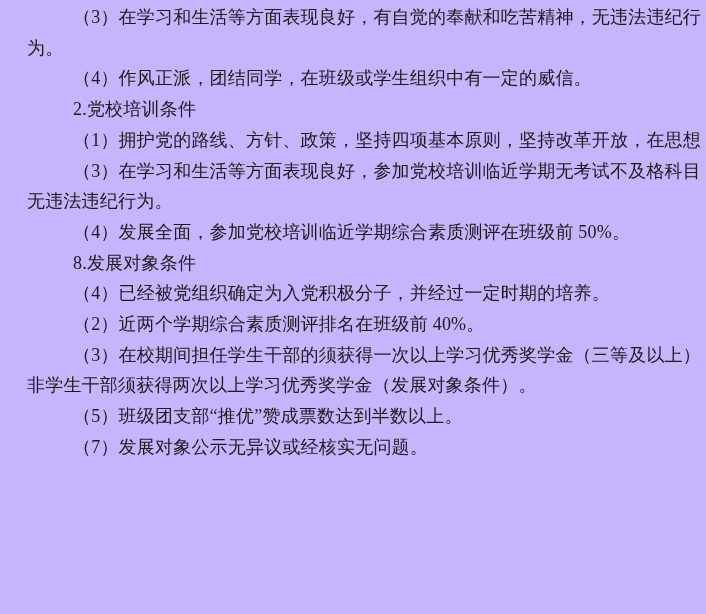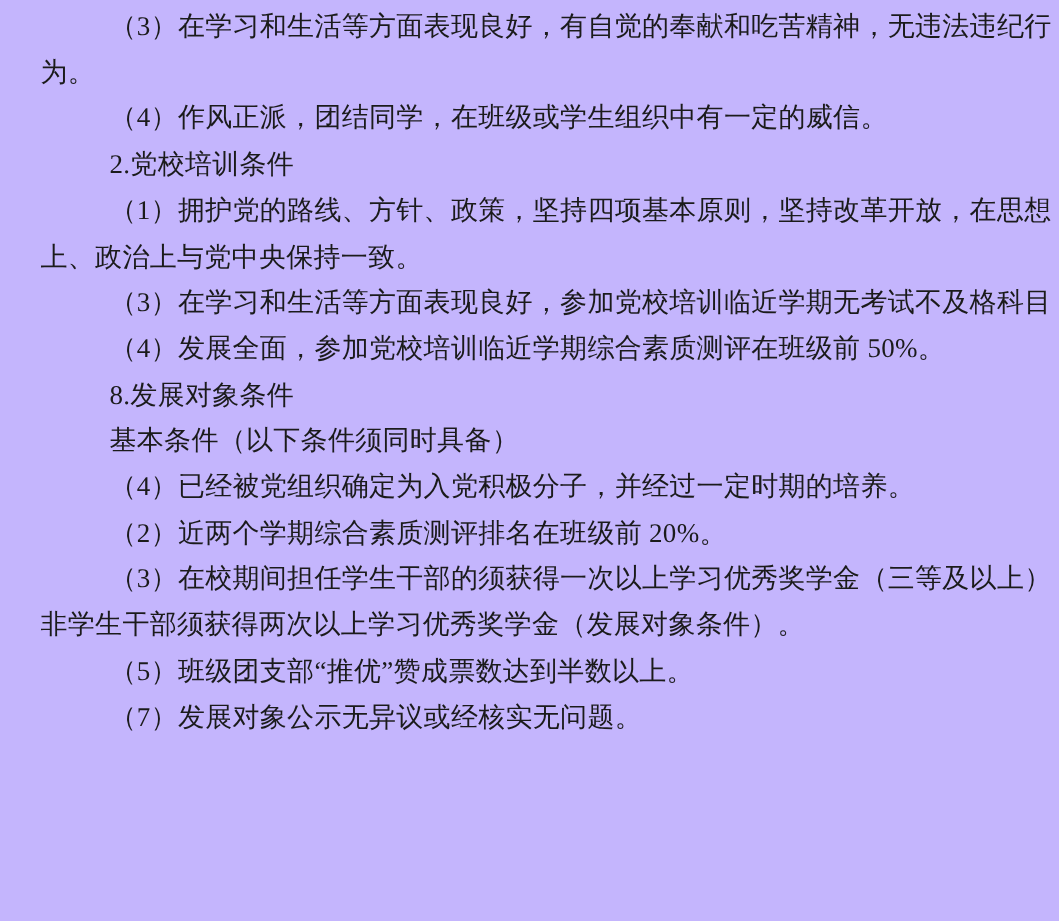--- a/index.html
+++ b/index.html
@@ -46,46 +46,43 @@
   <p>
     <span class="ln fl">（4）作风正派，团结同学，在班级或学生组织中有一定的威信。</span>
   </p>
 
   <p>
     <span class="ln fl">2.党校培训条件</span>
   </p>
 
   <p>
     <span class="ln fl">（1）拥护党的路线、方针、政策，坚持四项基本原则，坚持改革开放，在思想</span>
-    <span class="ln">上、政治上与党中央保持一致。</span>
   </p>
 
 
   <p>
     <span class="ln fl">（3）在学习和生活等方面表现良好，参加党校培训临近学期无考试不及格科目，</span>
+    <span class="ln">无违法违纪行为。</span>
   </p>
 
   <p>
     <span class="ln fl">（4）发展全面，参加党校培训临近学期综合素质测评在班级前 50%。</span>
   </p>
 
   <p>
     <span class="ln fl">8.发展对象条件</span>
   </p>
 
-  <p>
-    <span class="ln fl">基本条件（以下条件须同时具备）</span>
-  </p>
 
   <p>
     <span class="ln fl">（4）已经被党组织确定为入党积极分子，并经过一定时期的培养。</span>
   </p>
 
   <p>
-    <span class="ln fl">（2）近两个学期综合素质测评排名在班级前 20%。</span>
+    <span class="ln fl">（2）近两个学期综合素质测评排名在班级前 40%。</span>
   </p>
 
   <p>
     <span class="ln fl">（3）在校期间担任学生干部的须获得一次以上学习优秀奖学金（三等及以上），</span>
     <span class="ln">非学生干部须获得两次以上学习优秀奖学金（发展对象条件）。</span>
   </p>
 
 
   <p>
     <span class="ln fl">（5）班级团支部“推优”赞成票数达到半数以上。</span>

